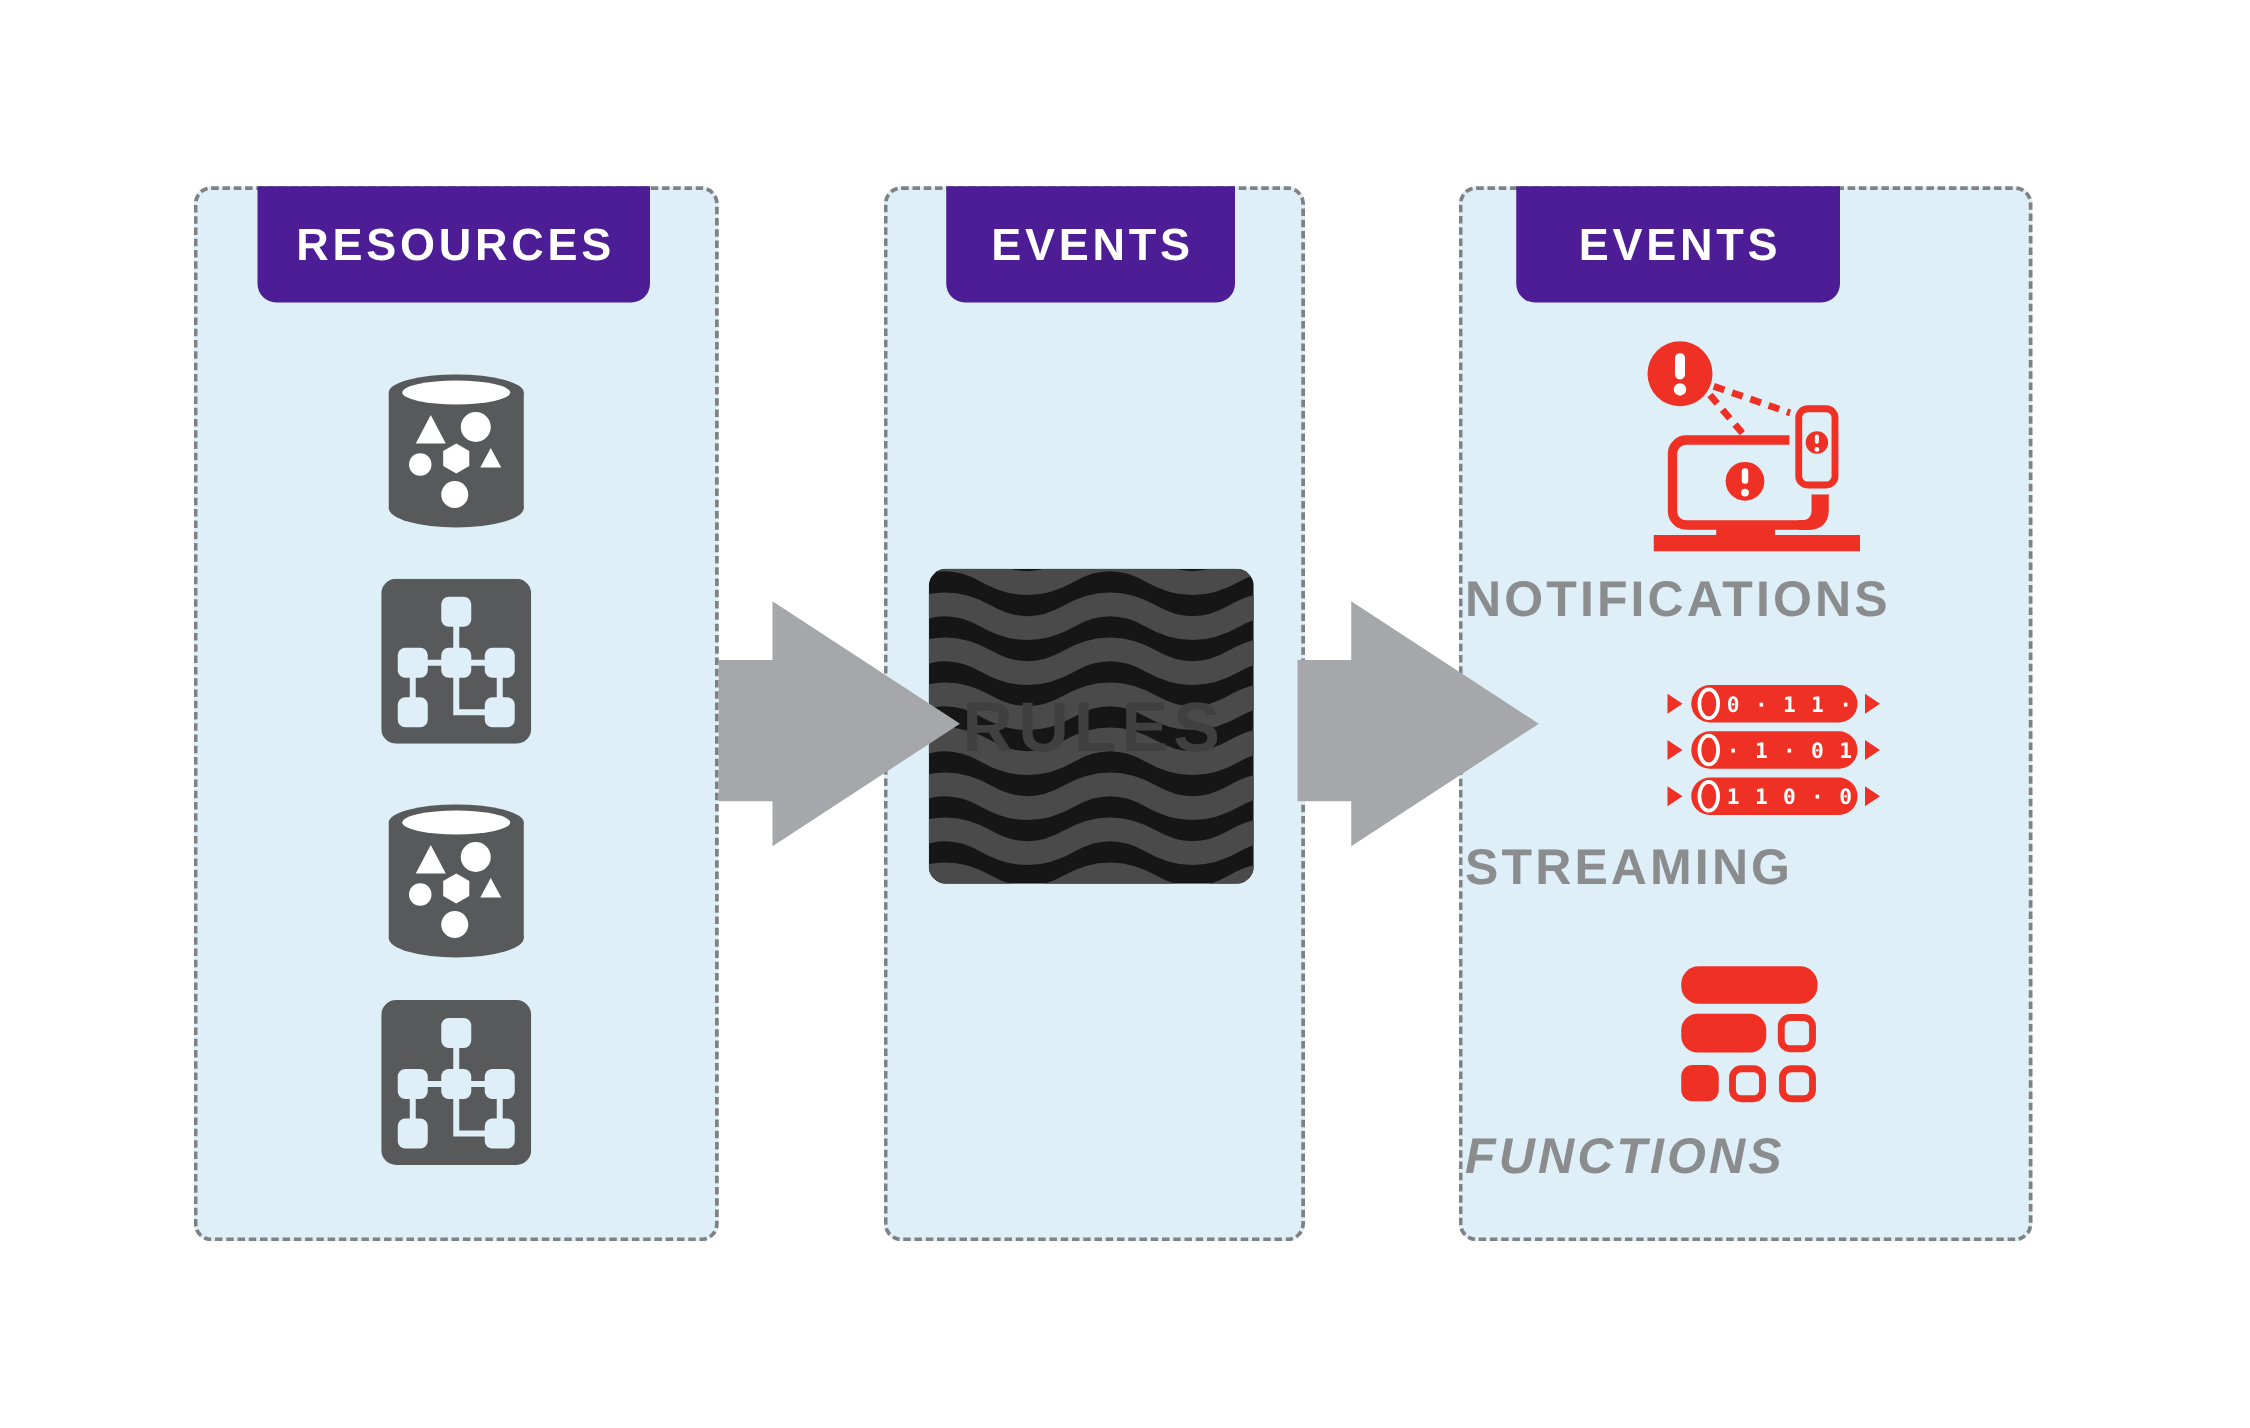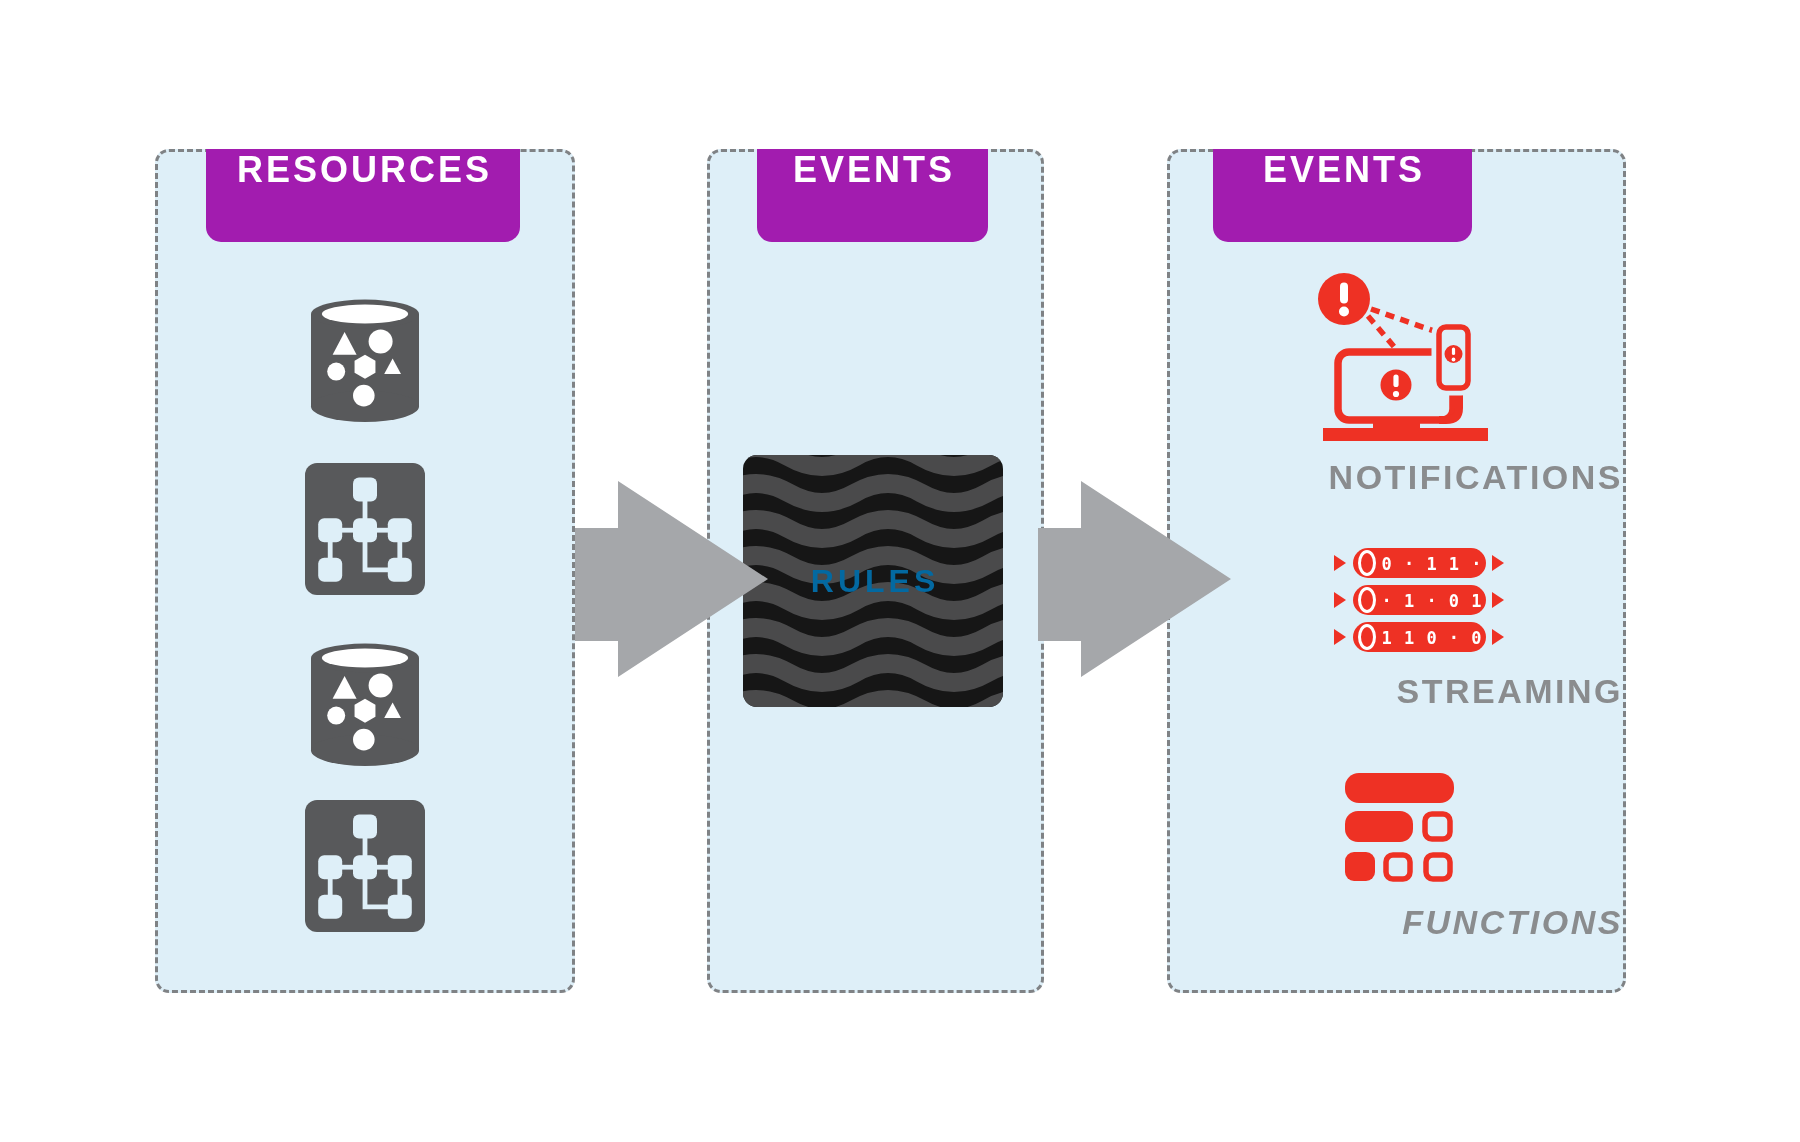--- a/index.html
+++ b/index.html
@@ -3,33 +3,33 @@
 <meta charset="utf-8">
 <style>
   html,body{margin:0;padding:0;background:#ffffff;}
   .canvas{position:relative;width:1800px;height:1142px;background:#ffffff;overflow:hidden;
           font-family:"Liberation Sans",sans-serif;}
   .panel{position:absolute;top:149px;height:844px;background:#DEEFF8;
          border:3px dashed #7F8285;border-radius:14px;box-sizing:border-box;z-index:1;}
   .panel-resources{left:155px;width:420px;}
   .panel-events{left:707px;width:337px;}
   .panel-actions{left:1167px;width:459px;}
-  .hdr{position:absolute;top:-3px;height:93px;background:#a21caf;
-       border-radius:0 0 15px 15px;display:flex;align-items:flex-start;justify-content:center;}
+  .hdr{position:absolute;top:-3px;height:93px;background:#4c1d95;
+       border-radius:0 0 15px 15px;display:flex;align-items:center;justify-content:center;}
   .hdr span{color:#ffffff;font-weight:bold;font-size:36px;letter-spacing:3px;padding-left:3px;}
   .hdr-resources{left:48px;width:314px;}
   .hdr-events{left:47px;width:231px;}
   .hdr-actions{left:43px;width:259px;}
   .res-icon{position:absolute;left:50%;transform:translateX(-50%);width:120px;}
   .rules-box{position:absolute;left:33px;top:303px;width:260px;height:252px;}
   .rules-text{position:absolute;inset:0;display:flex;align-items:center;justify-content:center;
-              color:#0369a1;font-weight:bold;font-size:32px;letter-spacing:4px;padding-left:4px;}
+              color:#404040;font-weight:bold;font-size:56px;letter-spacing:4px;padding-left:4px;}
   .act-icon{position:absolute;}
-  .act-label{position:absolute;left:0;width:453px;text-align:right;color:#8A8C8E;
-             font-weight:bold;font-size:34px;letter-spacing:2.5px;padding-left:2px;box-sizing:border-box;}
+  .act-label{position:absolute;left:0;width:453px;text-align:left;color:#8A8C8E;
+             font-weight:bold;font-size:40px;letter-spacing:2.5px;padding-left:2px;box-sizing:border-box;}
   .arrows{position:absolute;left:0;top:0;width:1800px;height:1142px;z-index:5;pointer-events:none;}
 </style>
 </head>
 <body>
 
 <div class="canvas">
 
   <section class="panel panel-resources">
     <div class="hdr hdr-resources">
       <span>RESOURCES</span>

